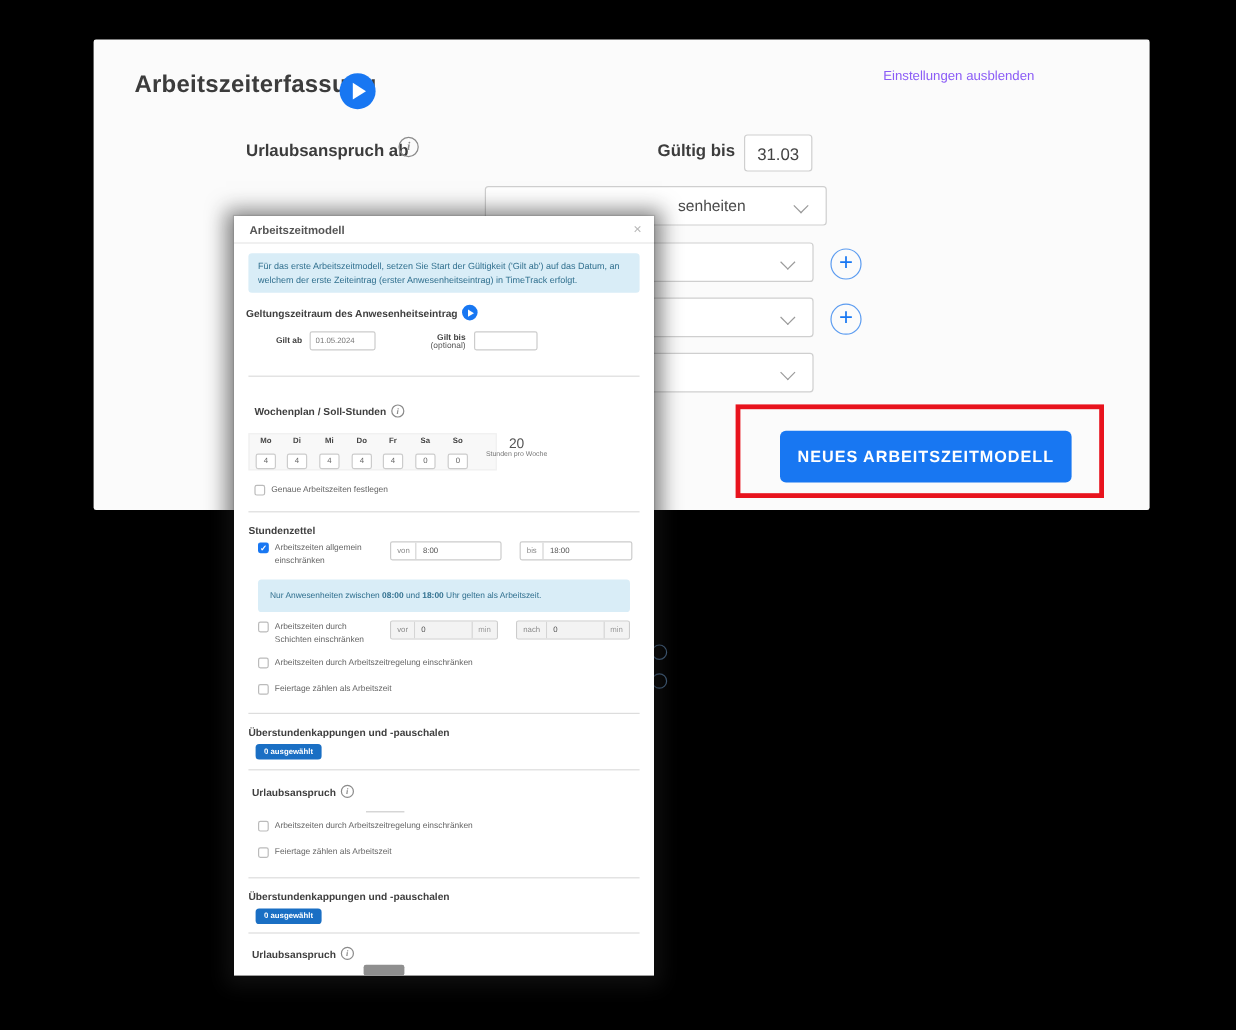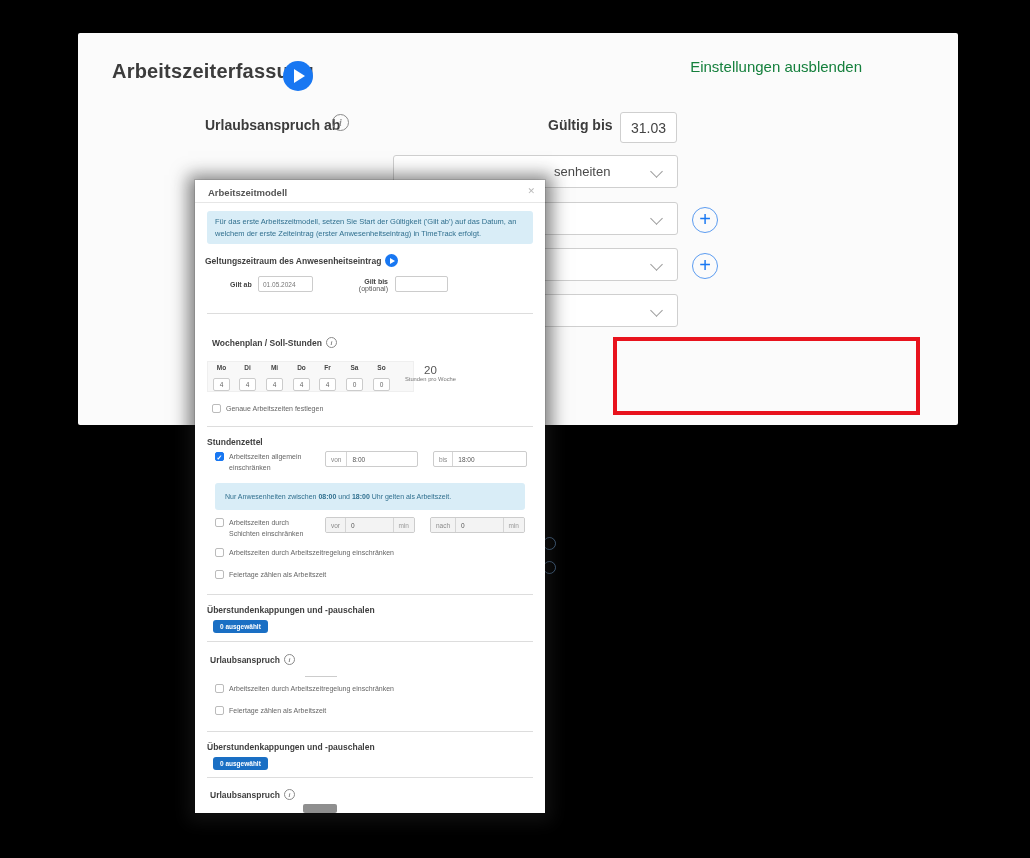--- a/index.html
+++ b/index.html
@@ -6,21 +6,21 @@
   html,body { width:1030px; height:858px; background:#000; font-family:"Liberation Sans", sans-serif; overflow:hidden; }
   .abs { position:absolute; }
 
   
   .card { position:absolute; left:78px; top:33px; width:880px; height:392px; background:#fbfbfb; border-radius:2px; }
   .card-title { position:absolute; left:34px; top:27px; font-size:20px; font-weight:700; color:#3c3c3c; letter-spacing:.2px; }
   .play { border-radius:50%; background:#1877F2; display:flex; align-items:center; justify-content:center; }
   .play::after { content:""; display:block; width:0; height:0; border-style:solid; border-color:transparent; border-left-color:#fff; }
   .play.big { position:absolute; left:205px; top:28px; width:30px; height:30px; }
   .play.big::after { border-width:7px 0 7px 11px; margin-left:3px; }
-  .settings-link { position:absolute; right:96px; top:25px; font-size:15px; color:#15803d; cursor:pointer; }
+  .settings-link { position:absolute; right:96px; top:25px; font-size:11px; color:#8b5cf6; cursor:pointer; }
   .lbl-bold { font-size:14px; font-weight:700; color:#3c3c3c; }
   .info-i { display:inline-flex; align-items:center; justify-content:center; border:1.5px solid #8a8a8a; border-radius:50%; color:#8a8a8a; font-family:"Liberation Serif", serif; font-style:italic; font-weight:700; }
   .txt-input { background:#fff; border:1px solid #cfcfcf; border-radius:3px; color:#444; font-family:"Liberation Sans", sans-serif; outline:none; }
   .dd { position:absolute; left:315px; width:285px; height:33px; background:#fff; border:1px solid #cfcfcf; border-radius:3px; font-size:13px; color:#4a4a4a; display:flex; align-items:center; }
   .chev { position:absolute; right:16px; top:11px; width:9px; height:9px; border-right:1.6px solid #9a9a9a; border-bottom:1.6px solid #9a9a9a; transform:rotate(45deg); }
   .plus-circle { position:absolute; left:614px; width:26px; height:26px; border:1.6px solid #5c9cf0; border-radius:50%; color:#1877F2; font-size:20px; line-height:22px; text-align:center; background:transparent; cursor:pointer; }
   .red-annotation { position:absolute; left:535px; top:304px; width:307px; height:78px; border:4px solid #e8131d; }
   .primary-btn { position:absolute; left:572px; top:326px; width:243px; height:43px; background:#1877F2; border:none; border-radius:5px; color:#fff; font-weight:700; font-size:13.5px; letter-spacing:.8px; font-family:"Liberation Sans", sans-serif; cursor:pointer; }
 
   
@@ -68,40 +68,41 @@
   <span class="play big"></span>
   <a class="settings-link">Einstellungen ausblenden</a>
 
   <span class="lbl-bold abs" style="left:127px; top:84px;">Urlaubsanspruch ab</span>
   <span class="info-i abs" style="left:254px; top:81px; width:17px; height:17px; font-size:10px;">
       <span>i</span>
     </span>
   <span class="lbl-bold abs" style="left:470px; top:84px;">Gültig bis</span>
   <input class="txt-input abs" style="left: 542px; top: 79px; width: 57px; height: 31px; font-size: 14px; text-align: center;" value="31.03">
 
-  <div class="dd" style="top:122px;">
+  <div class="dd" style="top:122px;margin-left:11px;">
     <span style="padding-left:160px;">senheiten</span>
     <span class="chev"></span>
   </div>
   <div class="dd" style="top:169px;">
     <span style="padding-left:160px;"></span>
     <span class="chev"></span>
   </div>
   <div class="dd" style="top:215px;">
     <span style="padding-left:160px;"></span>
     <span class="chev"></span>
   </div>
   <div class="dd" style="top:261px;">
     <span style="padding-left:160px;"></span>
     <span class="chev"></span>
   </div>
   <div class="plus-circle" style="top:174px;"><span>+</span></div>
   <div class="plus-circle" style="top:220px;"><span>+</span></div>
 
   <div class="red-annotation"></div>
+  <button class="primary-btn">NEUES ARBEITSZEITMODELL</button>
 </div>
 
 <div class="hidden-ic" style="left:543px; top:537px;"></div>
 <div class="hidden-ic" style="left:543px; top:561px;"></div>
 
 <div class="modal">
   <div class="m-title">Arbeitszeitmodell</div>
   <div class="m-close">✕</div>
   <div class="m-hdiv"></div>
 

